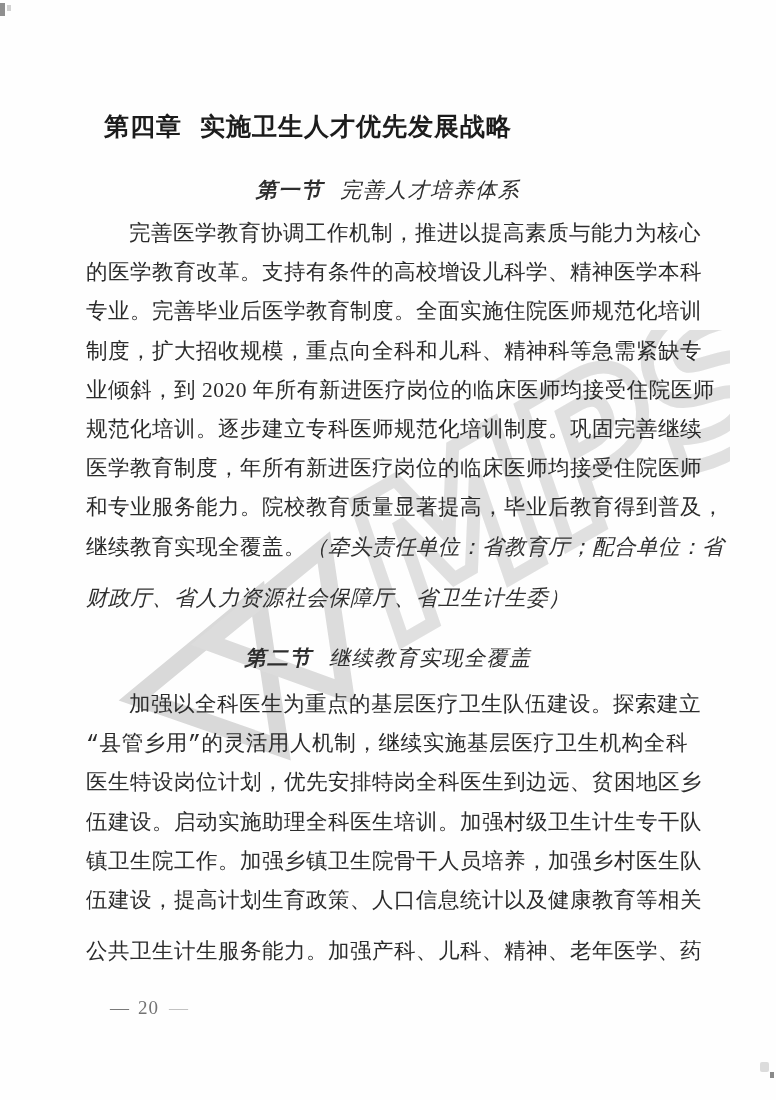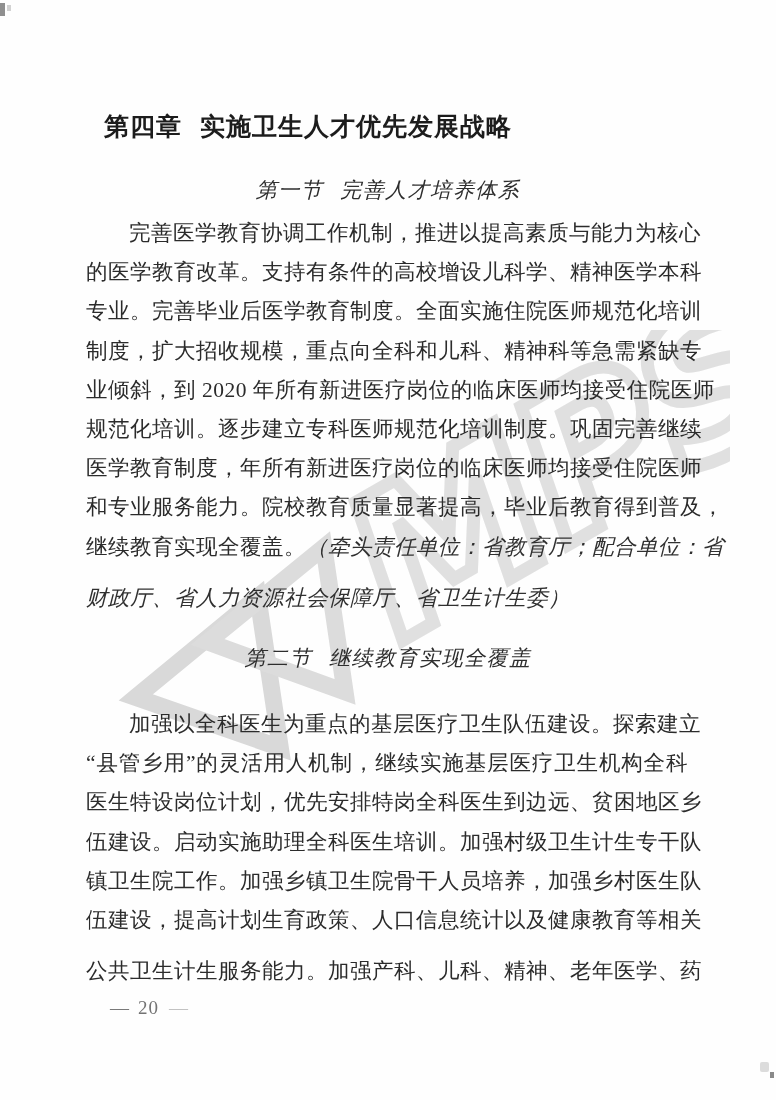--- a/index.html
+++ b/index.html
@@ -24,25 +24,25 @@
     font-weight:bold;font-size:25px;color:#1c1c1c;letter-spacing:1px;line-height:32px;
   }
   .chapter .ch-label{margin-right:18px;}
   
   .section{
     position:absolute;left:0;width:776px;text-align:center;
     font-size:21px;color:#2e2e2e;font-style:italic;letter-spacing:1.5px;line-height:28px;
   }
   .section.sec1{top:176px;}
   .section.sec2{top:644px;}
-  .section .sec-label{margin-right:17px;}
+  .section .sec-label{margin-right:17px;font-weight:bold;}
   
   .para{position:absolute;left:86px;width:602px;font-size:21.5px;}
   .para.para1{top:214px;}
-  .para.para2{top:705px;}
+  .para.para2{top:686px;font-family:Liberation Mono, monospace;}
   .line{
     display:block;line-height:39.2px;white-space:nowrap;
     text-align:justify;text-align-last:justify;
     letter-spacing:0.5px;
   }
   .line.indent{text-indent:43px;}
   .line.last{text-align-last:left;margin-top:12px;}
   .kai{font-style:italic;color:#303030;}
   
   .pageno{position:absolute;left:110px;top:996px;font-size:19px;color:#737373;line-height:24px;}

